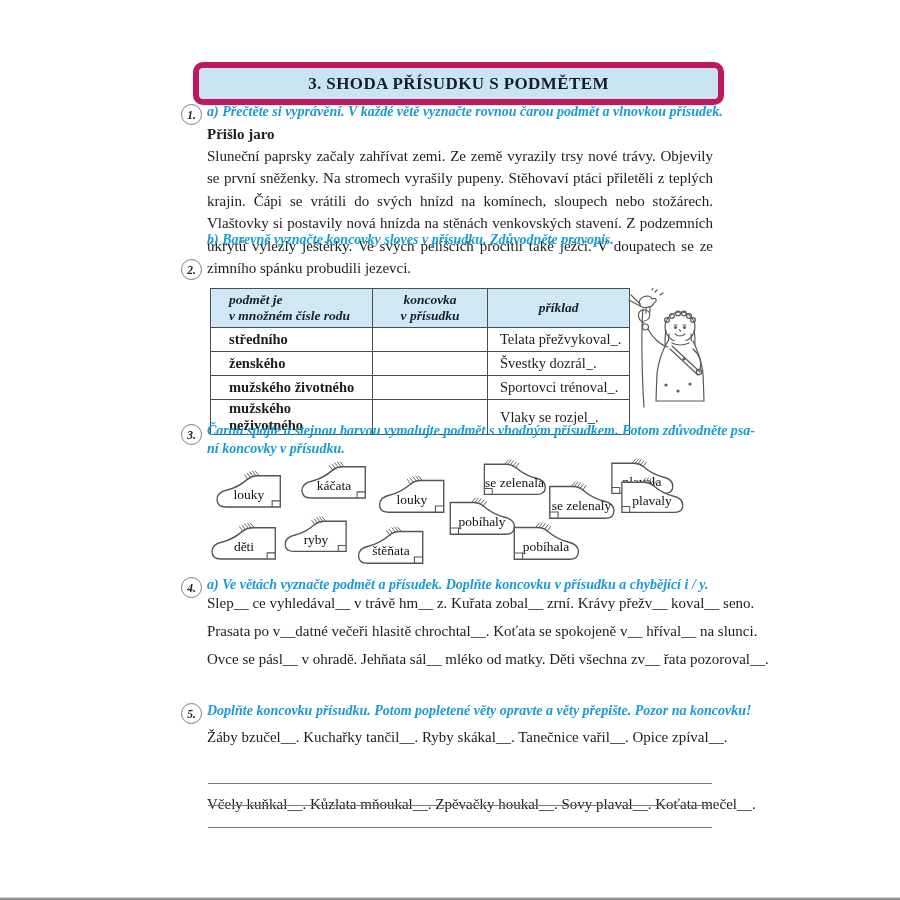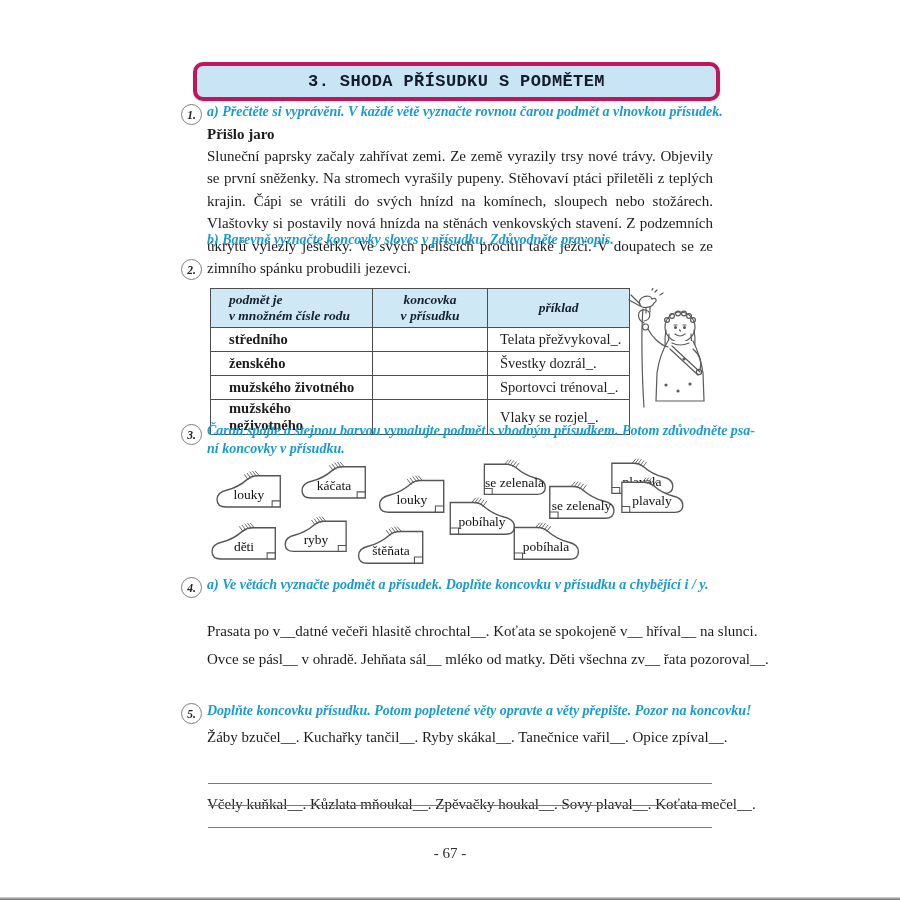--- a/index.html
+++ b/index.html
@@ -4,24 +4,23 @@
 <style>
   html,body{margin:0;padding:0;background:#e9e9e9;}
   .page{
     position:relative;width:900px;height:900px;background:#ffffff;
     font-family:"Liberation Serif", serif;color:#1c1c1c;overflow:hidden;
     margin:0 auto;
   }
   
   .titlebox{
     position:absolute;left:193px;top:62px;width:519px;height:31px;
-    background:#c9e4f4;border:4px solid #be185d;border-radius:10px;
+    background:#c9e4f4;border:6px solid #be185d;border-radius:10px;
     display:flex;align-items:center;justify-content:center;
     box-shadow:0 1px 2px rgba(80,130,160,.25);
-    font-family:Liberation Mono, monospace;
   }
   .titlebox .t{font-weight:bold;font-size:17px;letter-spacing:.4px;color:#131c2b;}
   
   .exnum{
     position:absolute;left:181px;width:19px;height:19px;border:1px solid #7d7d7d;
     border-radius:50%;display:flex;align-items:center;justify-content:center;
     font-size:11.5px;font-weight:bold;font-style:italic;color:#222;background:#fff;
   }
   
   .instr{
@@ -270,30 +269,30 @@
       <svg viewBox="0 0 100 58">
         <use href="#boot-shape"></use>
       </svg>
       <span class="shoe-label">pobíhala</span>
     </div>
 
   <div class="exnum" style="top:577px;">
       <span>4.</span>
     </div>
   <div class="instr" style="top:577px;">a) Ve větách vyznačte podmět a přísudek. Doplňte koncovku v přísudku a chybějící i / y.</div>
+  <div class="sentline" style="top:595px;">Slep__ ce vyhledával__ v trávě hm__ z. Kuřata zobal__ zrní. Krávy přežv__ koval__ seno.</div>
   <div class="sentline" style="top:623px;">Prasata po v__datné večeři hlasitě chrochtal__. Koťata se spokojeně v__ hříval__ na slunci.</div>
   <div class="sentline" style="top:651px;">Ovce se pásl__ v ohradě. Jehňata sál__ mléko od matky. Děti všechna zv__ řata pozoroval__.</div>
 
   <div class="exnum" style="top:703px;">
       <span>5.</span>
     </div>
   <div class="instr" style="top:703px;">Doplňte koncovku přísudku. Potom popletené věty opravte a věty přepište. Pozor na koncovku!</div>
   <div class="sentline" style="top:729px;">Žáby bzučel__. Kuchařky tančil__. Ryby skákal__. Tanečnice vařil__. Opice zpíval__.</div>
   <div class="sentline" style="top:756px;margin-top:40px;">Včely kuňkal__. Kůzlata mňoukal__. Zpěvačky houkal__. Sovy plaval__. Koťata mečel__.</div>
 
   <div class="wline w0"></div>
   <div class="wline w1"></div>
   <div class="wline w2"></div>
 
-  <div class="footer">- 67 -</div>
 
   <div class="scanedge"></div>
 </div>
 
 </body></html>

